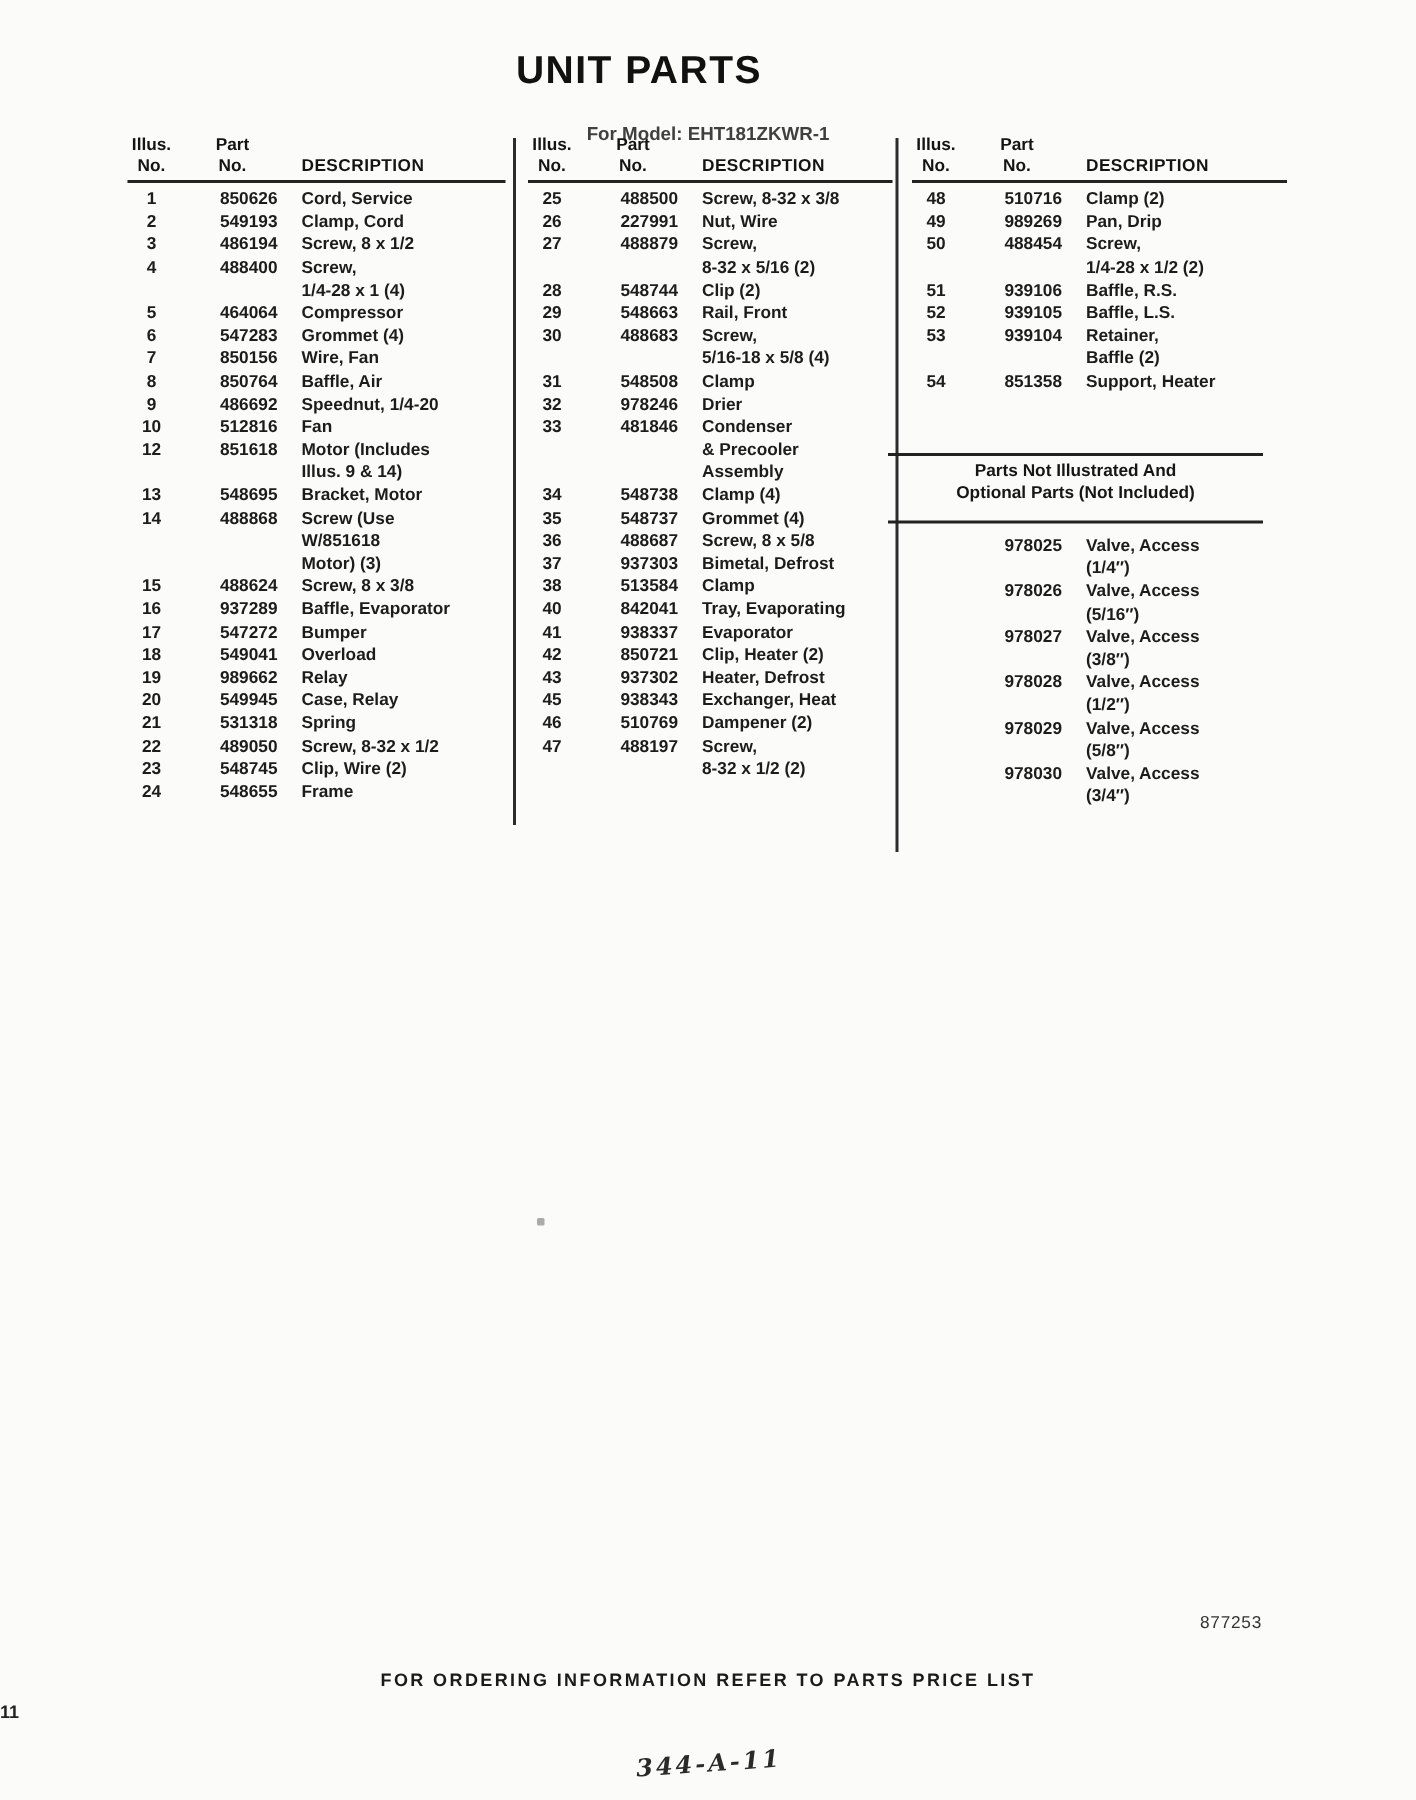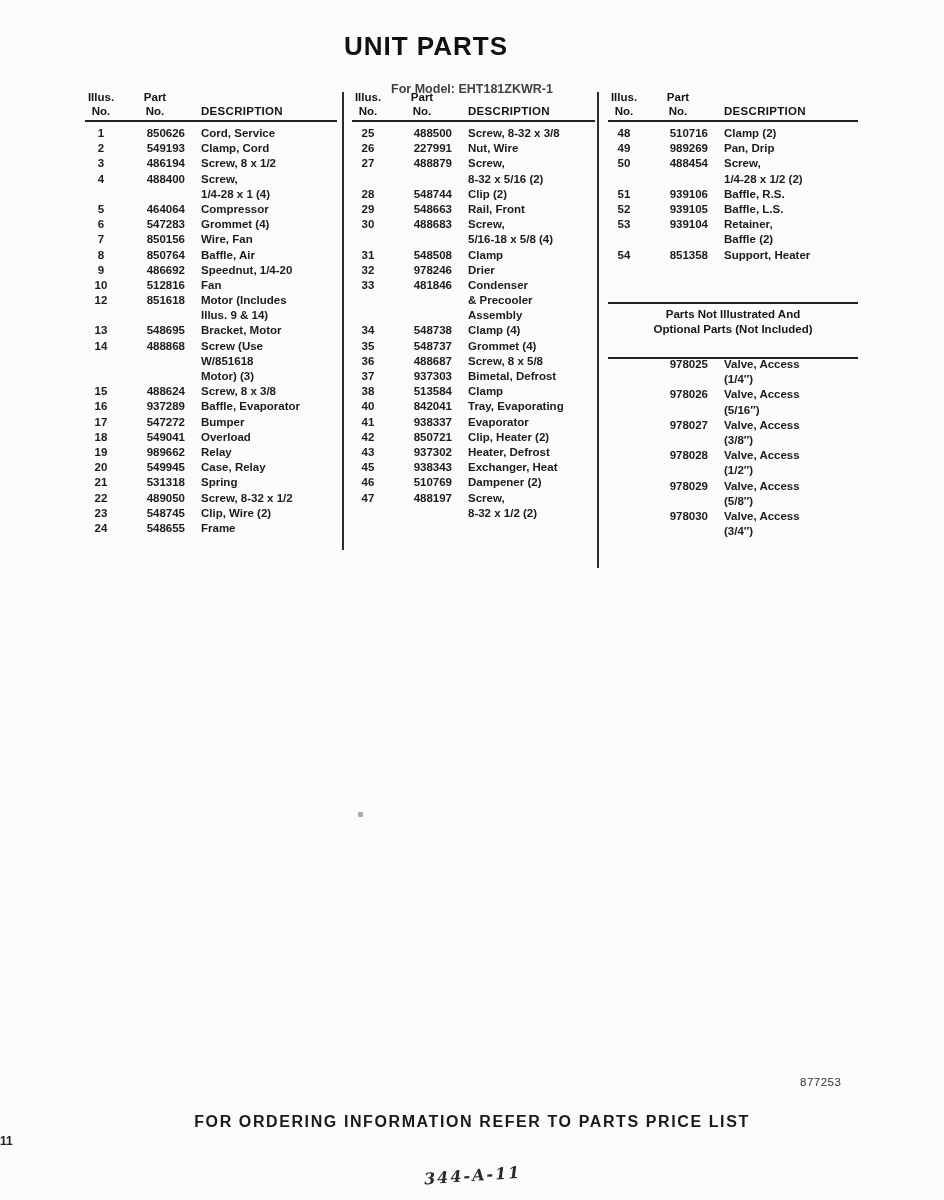--- a/index.html
+++ b/index.html
@@ -32,29 +32,29 @@
   .c-p{display:inline-block;width:60px;margin-left:8px;text-align:center;flex:none;}
   .c-d{margin-left:16px;white-space:nowrap;}
   .th-d{letter-spacing:0.3px;}
   .rows{margin-top:4px;}
   .prow{display:flex;height:15.2px;line-height:15.2px;font-size:11.5px;font-weight:bold;white-space:nowrap;color:#1c1c1c;}
   .prow .c-p{text-align:right;}
   .vdiv{position:absolute;width:2px;background:#2c2c2c;}
   .vdiv1{left:342px;top:92px;height:458px;}
   .vdiv2{left:597px;top:92px;height:476px;}
   .opt-box{
-    position:absolute;left:608px;top:302px;width:250px;
+    position:absolute;left:592px;top:302px;width:250px;
     border-top:2px solid #222;border-bottom:2px solid #222;
-    padding:3px 0 20px 0;text-align:center;
+    padding:3px 0 10px 0;text-align:center;
     font-size:11.5px;font-weight:bold;line-height:15px;color:#161616;
   }
   .opt-rows{position:absolute;left:608px;top:357px;width:250px;}
   .footer-note{
     position:absolute;top:1113px;left:0;width:944px;text-align:center;
-    font-size:16px;font-weight:bold;letter-spacing:1.6px;color:#1a1a1a;
+    font-size:12px;font-weight:bold;letter-spacing:1.6px;color:#1a1a1a;
   }
   .page-number{
     position:absolute;top:1134px;left:0;width:926px;
     font-size:12px;font-weight:bold;color:#222;
   }
   .doc-number{
     position:absolute;top:1076px;left:800px;
     font-size:11.5px;color:#333;letter-spacing:0.5px;
   }
   .handwritten{

